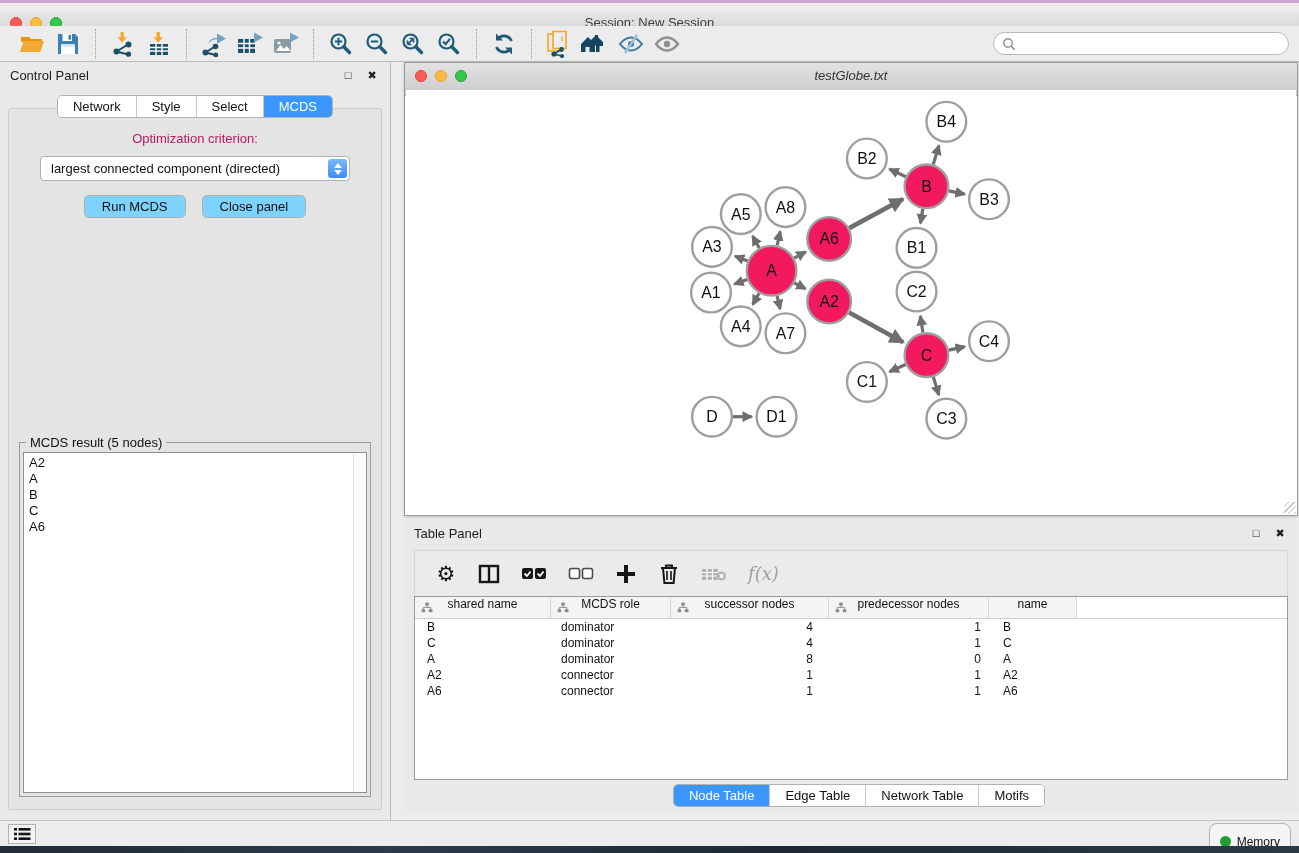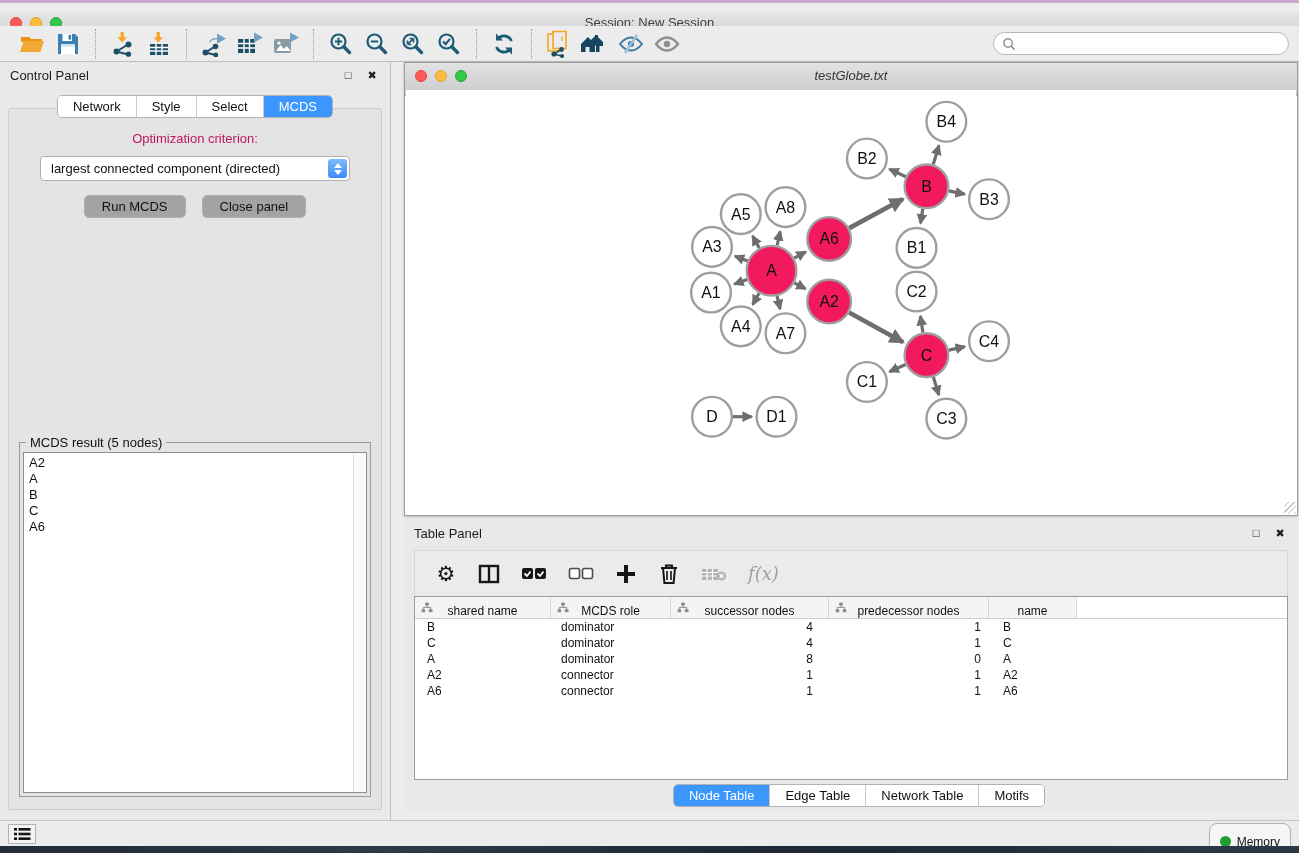--- a/index.html
+++ b/index.html
@@ -58,21 +58,21 @@
   .select-wrap { position:relative; width:310px; margin:10px auto 0 auto; height:25px;
     background:#fff; border:1px solid #b0b0b0; border-radius:4px; display:flex; align-items:center;
     font-size:13px; color:#111; padding-left:10px; }
   .select-stepper { position:absolute; right:2px; top:2px; bottom:2px; width:19px;
     background:linear-gradient(#7db9fd,#3b8cfa); border-radius:3px; display:flex; flex-direction:column;
     align-items:center; justify-content:center; gap:2px; }
   .chev { width:0; height:0; border-left:4px solid transparent; border-right:4px solid transparent; }
   .chev.up { border-bottom:5px solid #fff; }
   .chev.down { border-top:5px solid #fff; }
   .btn-row { display:flex; justify-content:center; gap:16px; margin-top:14px; }
-  .push-btn { background:#a3a3a3; border:1px solid #b0b0b0; border-radius:5px; padding:3px 17px; font-size:13px; color:#111; }
+  .push-btn { background:#7dd3fc; border:1px solid #b0b0b0; border-radius:5px; padding:3px 17px; font-size:13px; color:#111; }
   .result-box { position:absolute; left:10px; right:10px; top:333px; bottom:12px; border:1px solid #9b9b9b; }
   .result-legend { position:absolute; top:-8px; left:6px; background:#e4e4e4; padding:0 4px; font-size:13px; color:#111; }
   .result-list { position:absolute; left:3px; right:3px; top:9px; bottom:3px; background:#fff; border:1px solid #8f8f8f; font-size:13px; color:#111; overflow:hidden; }
   .result-list .rl-inner { padding:2px 5px; }
   .result-list .li { line-height:16px; }
   .rl-scroll { position:absolute; right:0; top:0; bottom:0; width:13px; background:#fafafa; border-left:1px solid #e2e2e2; }
   
   .net-window { position:absolute; left:404px; top:62px; right:1px; height:454px;
     background:#fff; border:1px solid #9b9b9b; box-shadow:0 1px 3px rgba(0,0,0,.2); }
   .nw-titlebar { position:absolute; top:0; left:0; right:0; height:33px;
@@ -87,21 +87,21 @@
   .table-panel { position:absolute; left:404px; top:520px; right:1px; bottom:41px; background:#e9e9e9; }
   .tp-toolbar { position:absolute; top:30px; left:10px; right:10px; height:46px;
     background:#ebebeb; border:1px solid #d6d6d6; border-bottom:none;
     display:flex; align-items:center; gap:21px; padding-left:20px; }
   .tp-ico { display:flex; align-items:center; justify-content:center; min-width:22px; height:24px; }
   .gear-glyph { font-size:21px; color:#161616; line-height:22px; }
   .fx-glyph { font-family:"DejaVu Serif", serif; font-style:italic; color:#9f9f9f; font-size:18px; }
   .tbl-wrap { position:absolute; left:10px; right:10px; top:76px; bottom:32px; background:#fff; border:1px solid #9b9b9b; overflow:hidden; }
   .tbl-header { display:grid; grid-template-columns:136px 120px 158px 160px 88px 1fr; height:22px;
     border-bottom:1px solid #cfcfcf; font-size:12px; color:#111; }
-  .th-cell { position:relative; background:#f4f4f4; border-right:1px solid #d8d8d8; display:flex; align-items:flex-end; justify-content:center; }
+  .th-cell { position:relative; background:#f4f4f4; border-right:1px solid #d8d8d8; display:flex; align-items:flex-start; justify-content:center; }
   .th-cell.noband { background:#fff; border-right:none; }
   .th-icon { position:absolute; left:6px; top:5px; }
   .tbl-row { display:grid; grid-template-columns:136px 120px 158px 160px 88px 1fr; height:16px; font-size:12px; color:#111; align-items:center; }
   .td0 { padding-left:12px; } .td1 { padding-left:10px; }
   .td2 { text-align:right; padding-right:16px; } .td3 { text-align:right; padding-right:8px; }
   .td4 { padding-left:14px; }
   .tp-tabs-row { position:absolute; bottom:5px; left:16px; right:0; text-align:center; }
   
   .statusbar { position:absolute; left:0; right:0; bottom:7px; height:26px;
     background:#ececec; border-top:1px solid #c6c6c6; }

